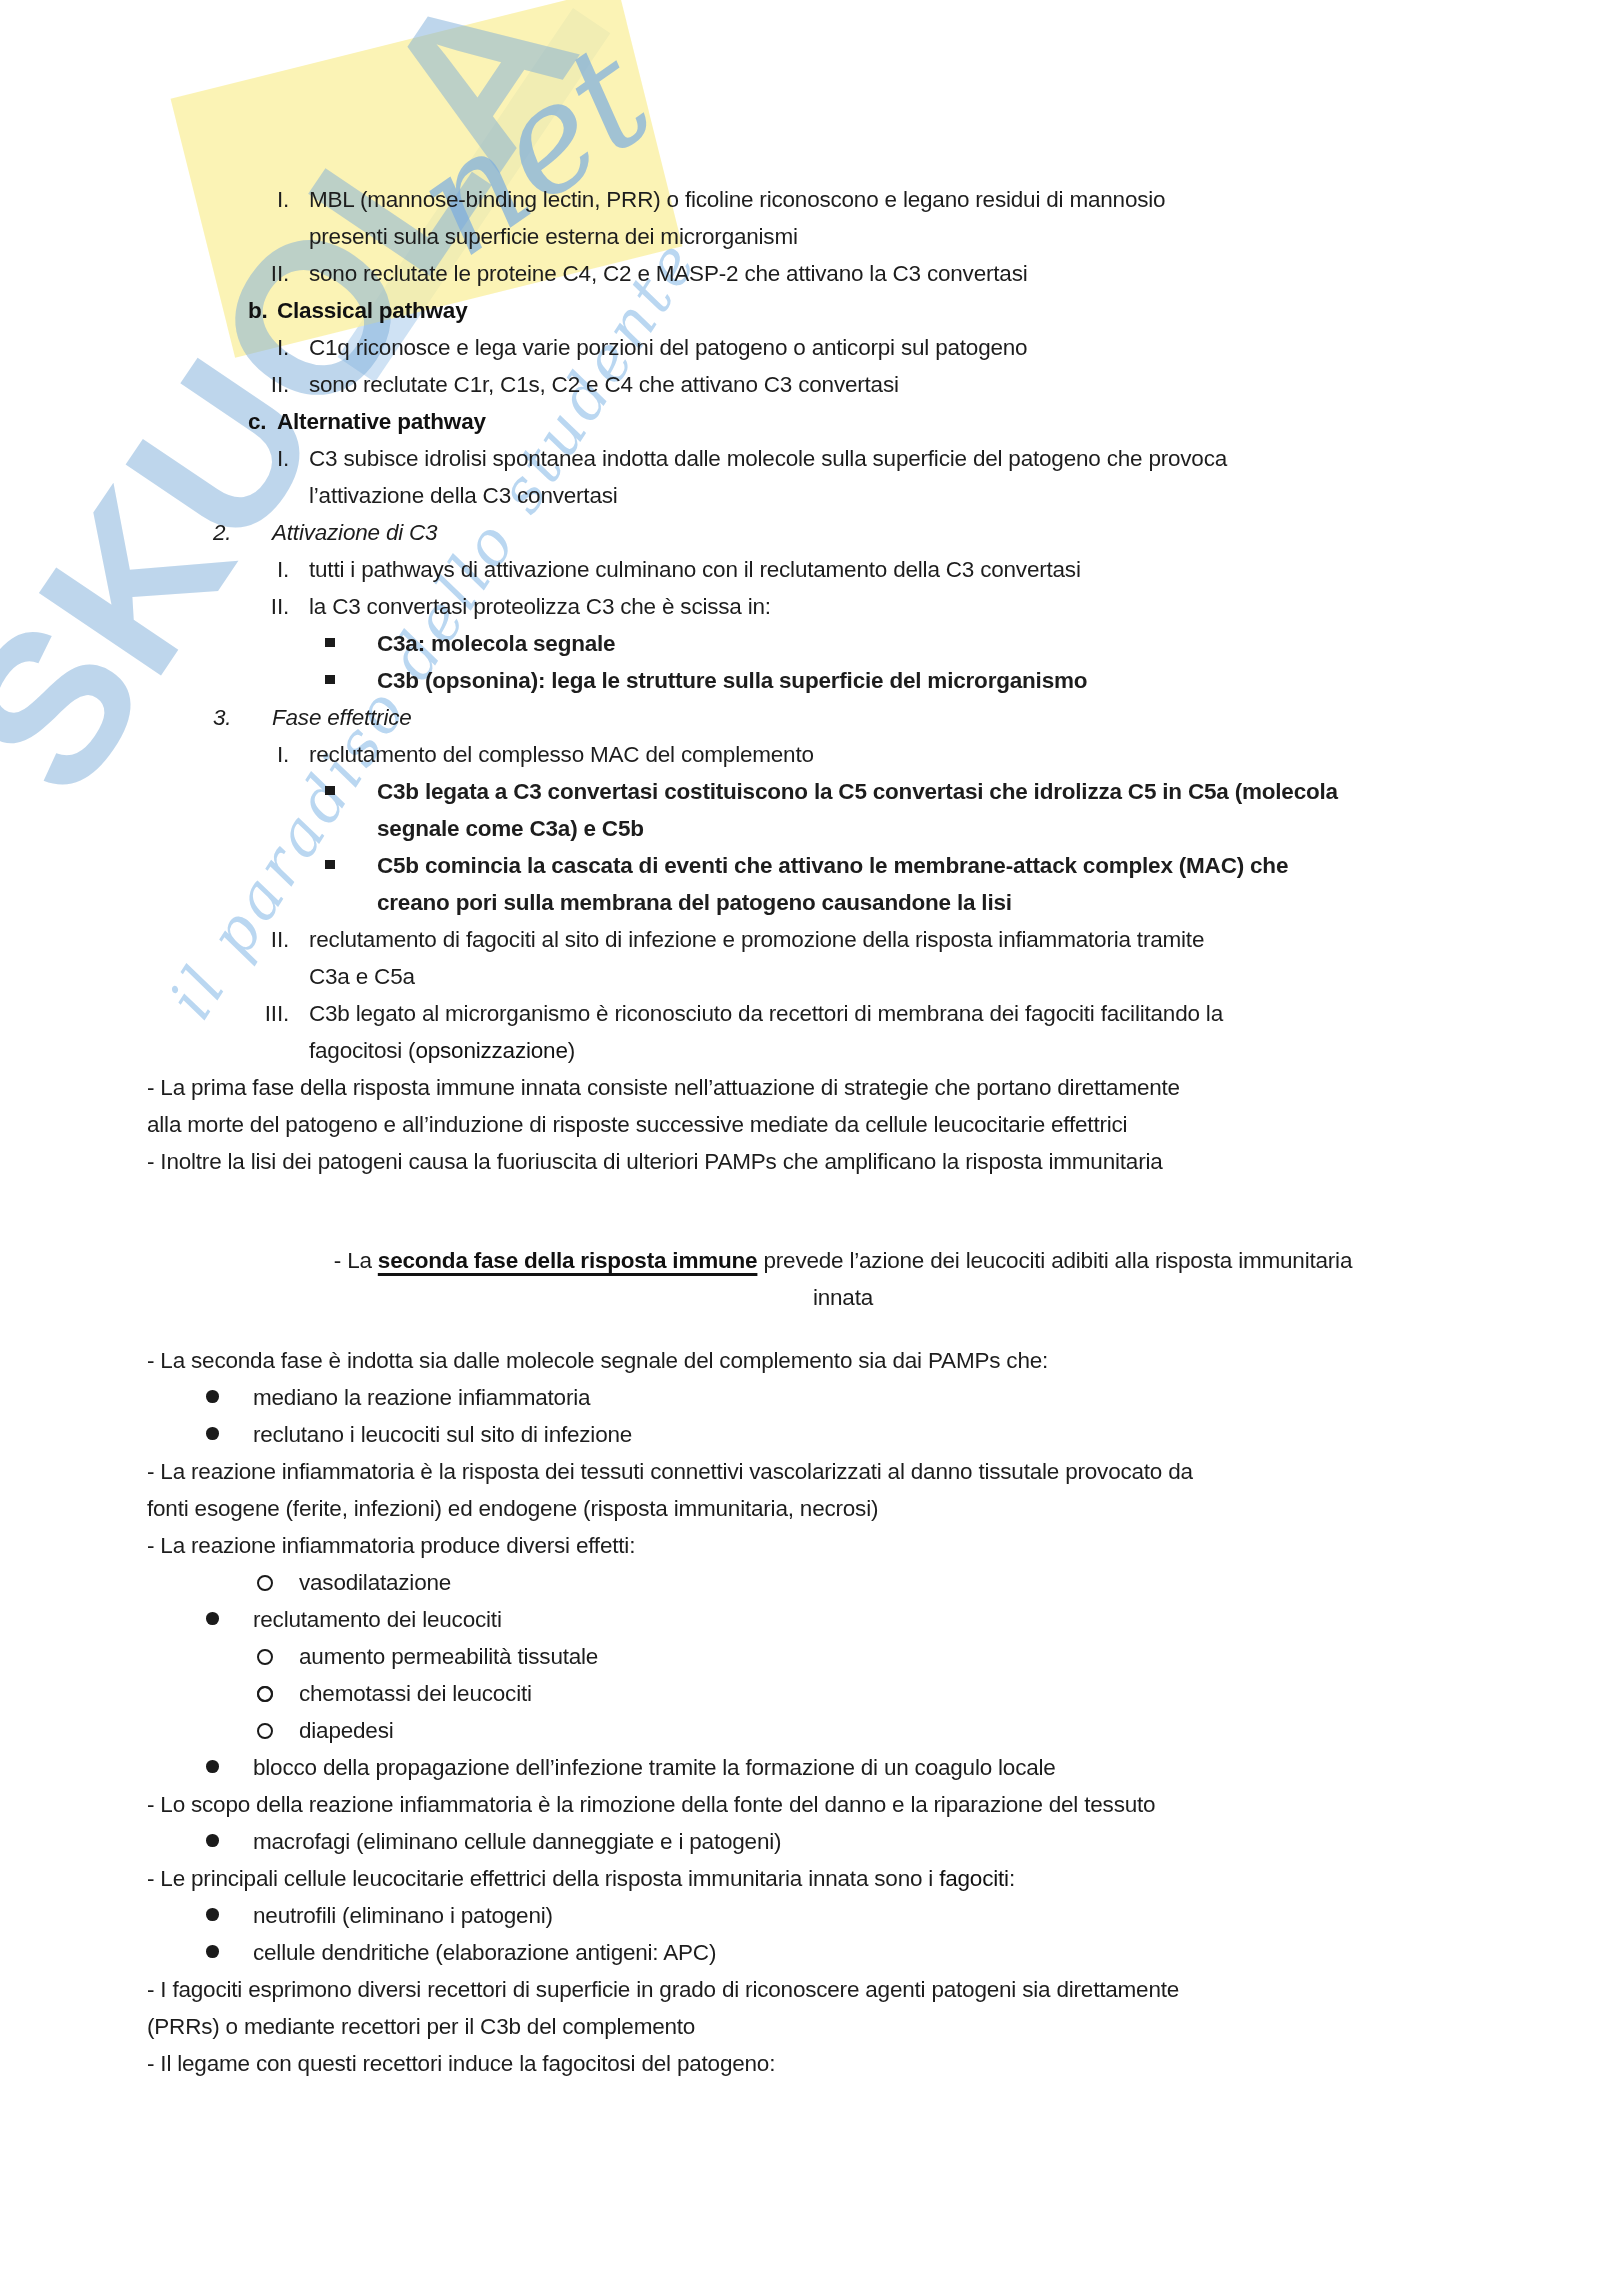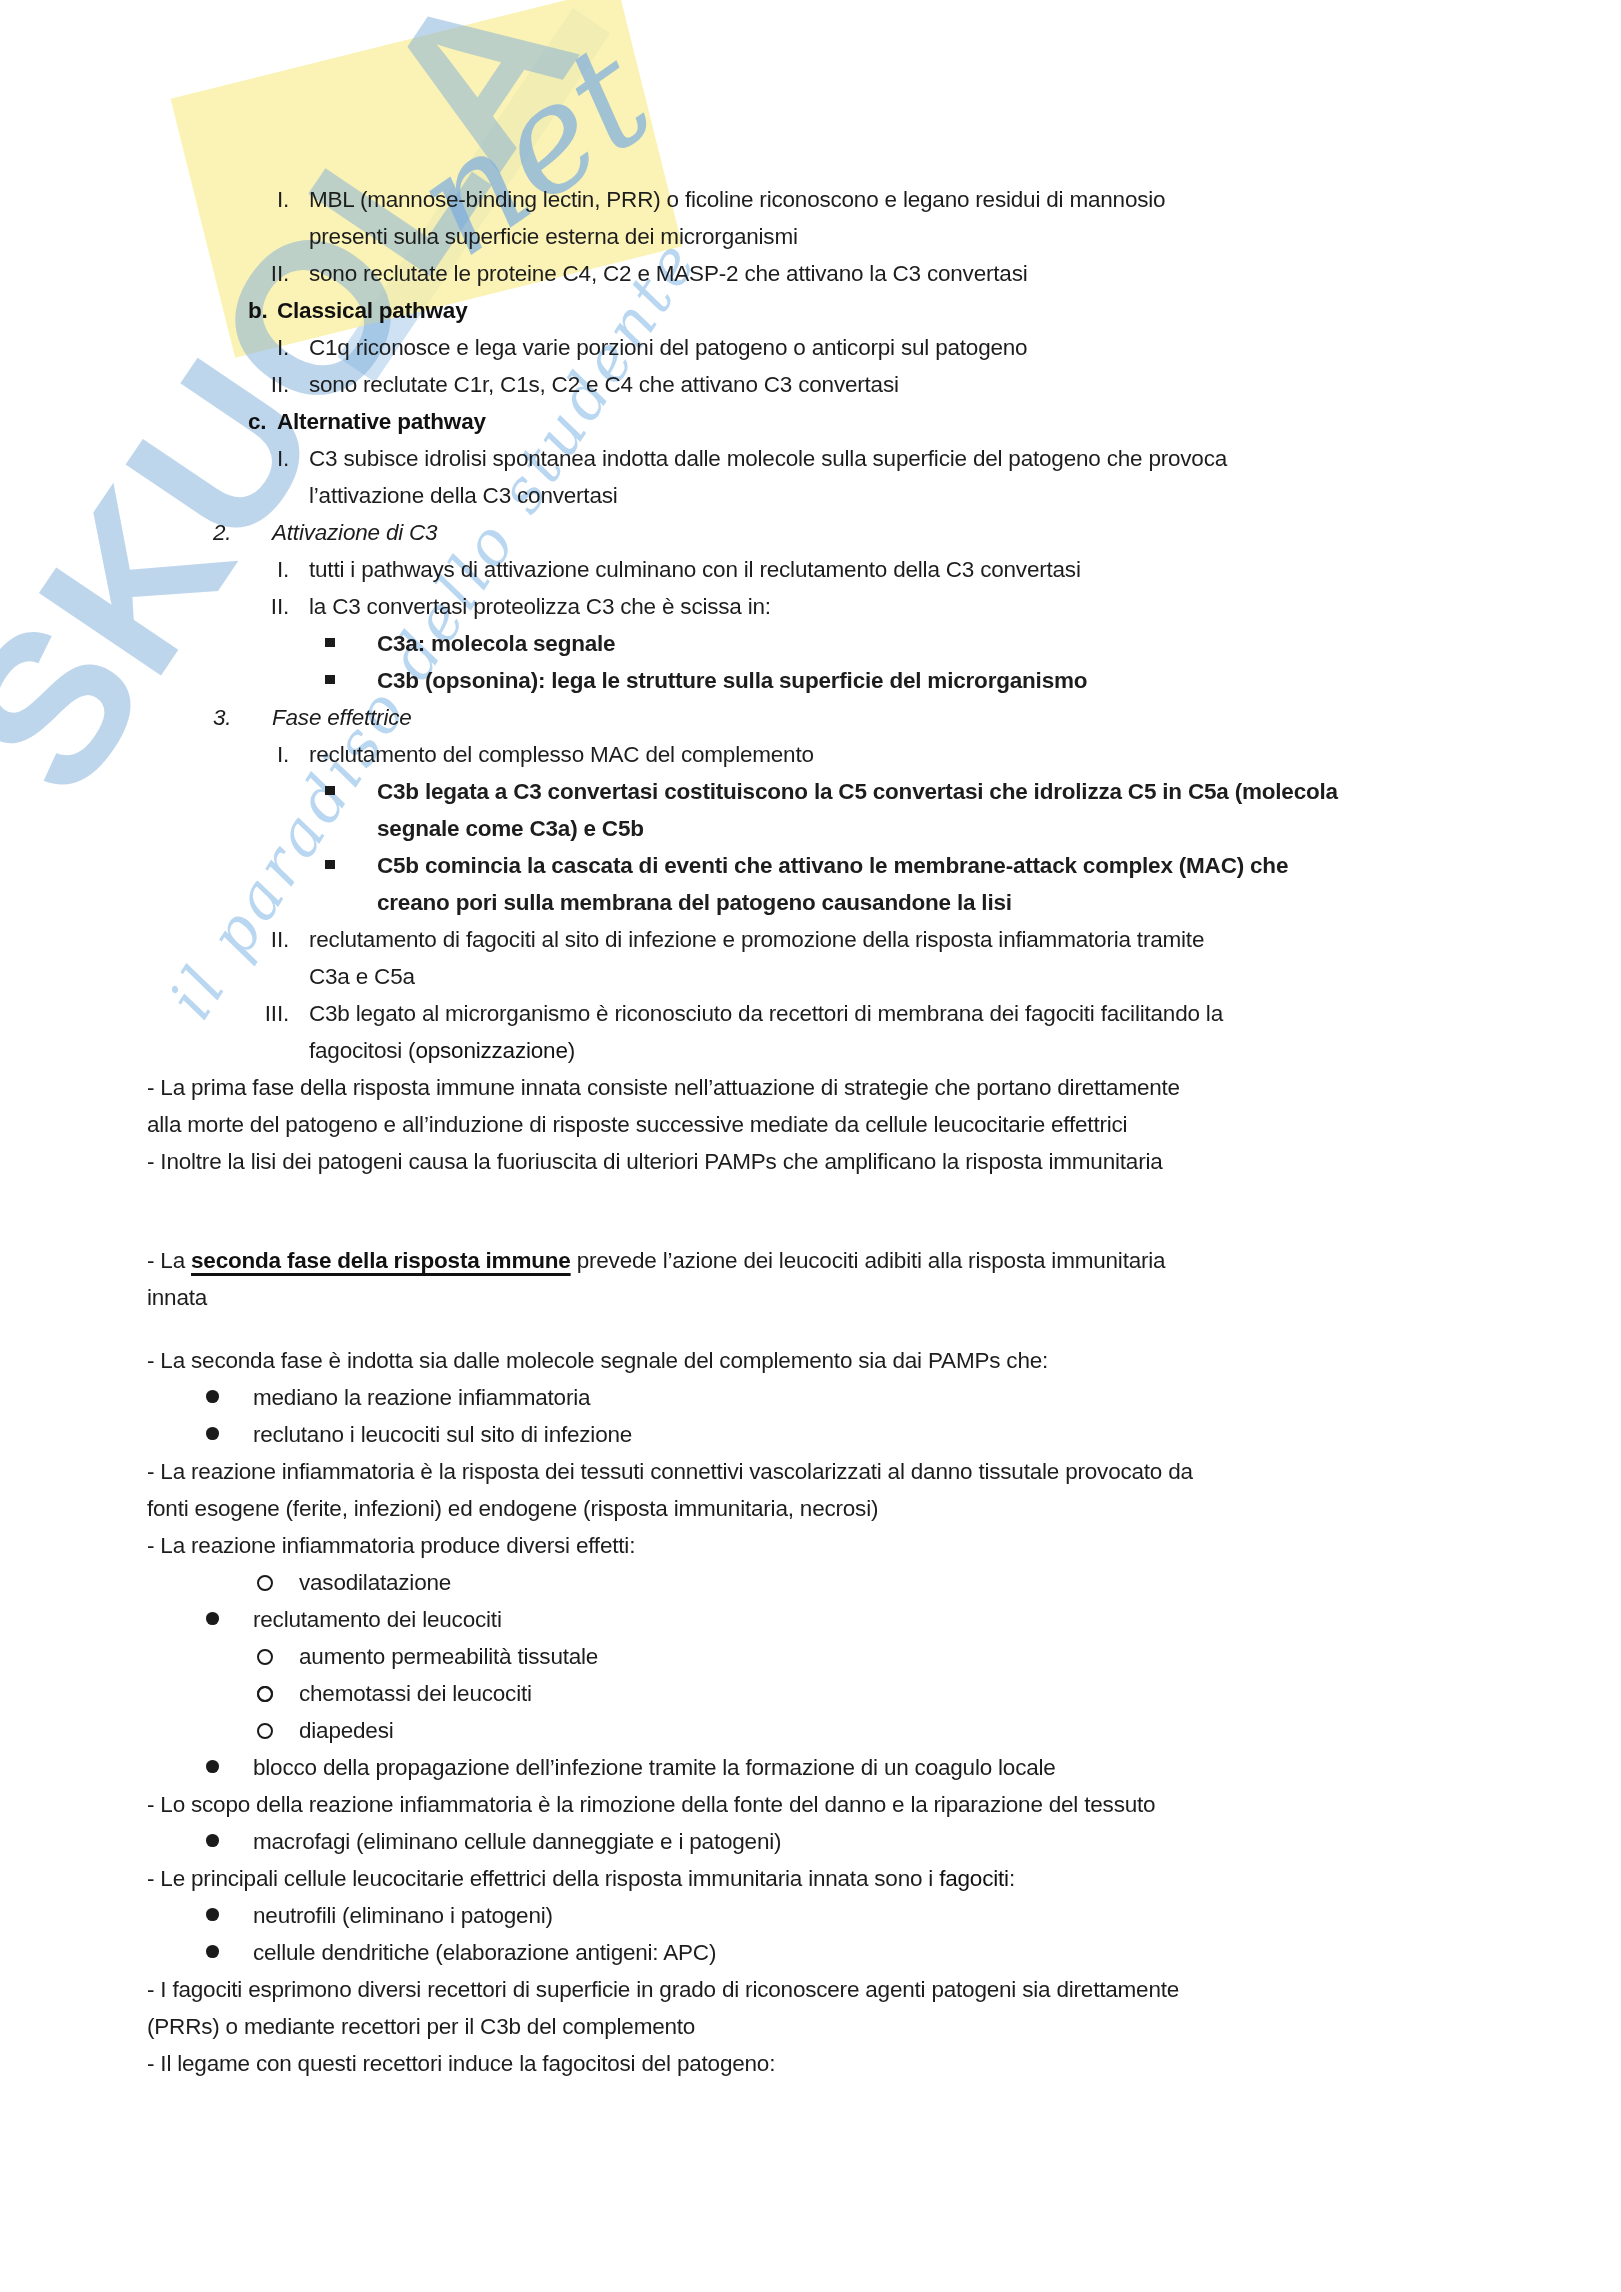--- a/index.html
+++ b/index.html
@@ -34,21 +34,21 @@
   .num{padding-left:125px;font-style:italic;}
   .num .mk{left:66px;}
   .square{padding-left:230px;font-weight:bold;}
   .square .mk-shape{position:absolute;left:178px;top:12.7px;width:9.8px;height:9.8px;background:#1b1b1b;}
   .bullet{padding-left:106px;}
   .bullet .mk-shape{position:absolute;left:59px;top:11.8px;width:12.7px;height:12.7px;border-radius:50%;background:#1b1b1b;}
   .circle{padding-left:152px;}
   .circle .mk-shape{position:absolute;left:110px;top:11.8px;width:11.8px;height:11.8px;border-radius:50%;
                     border:2.5px solid #1b1b1b;background:transparent;}
   .para{padding-left:0;}
-  .gap-lg{margin-top:62px;}
+  .gap-lg{margin-top:62px;text-align:center;}
   .gap-md{margin-top:25.5px;}
   b{font-weight:400;color:#111;}
   .em-underline{font-weight:700;color:#111;text-decoration:underline;text-decoration-thickness:2.9px;text-underline-offset:4.9px;}
   .seg{white-space:pre;}
 </style>
 </head>
 <body>
 
 <div class="page">
 

